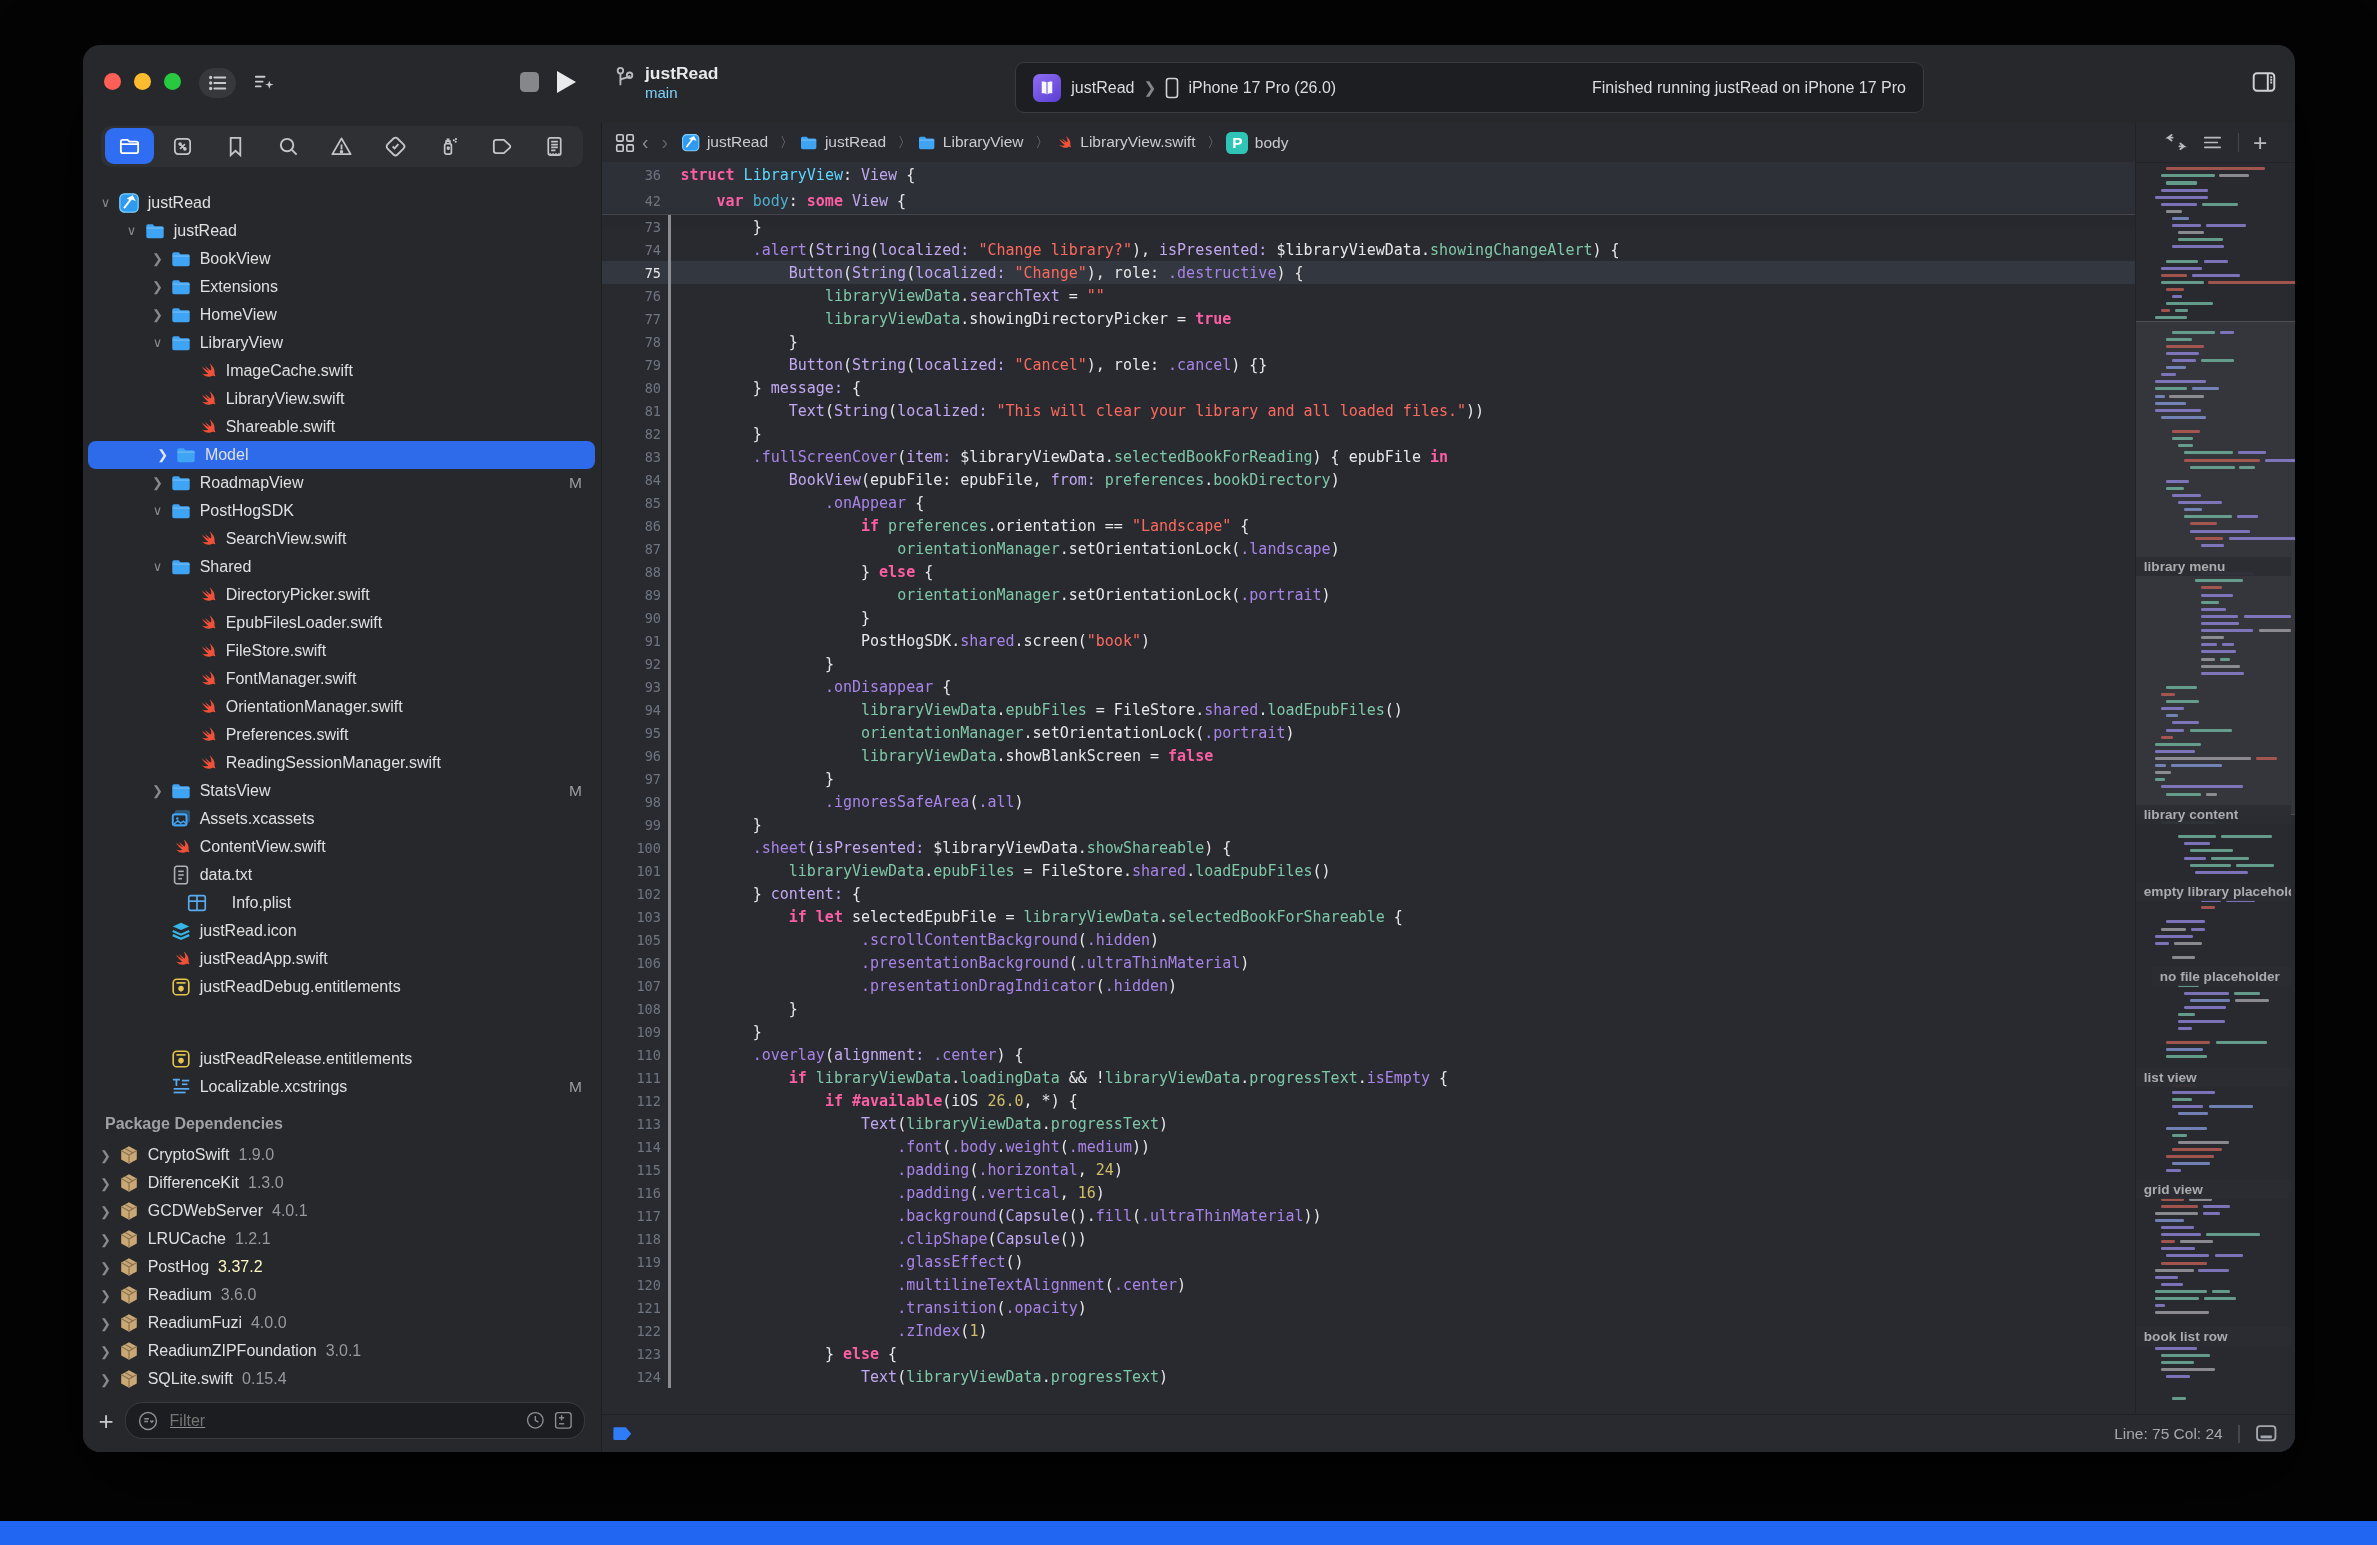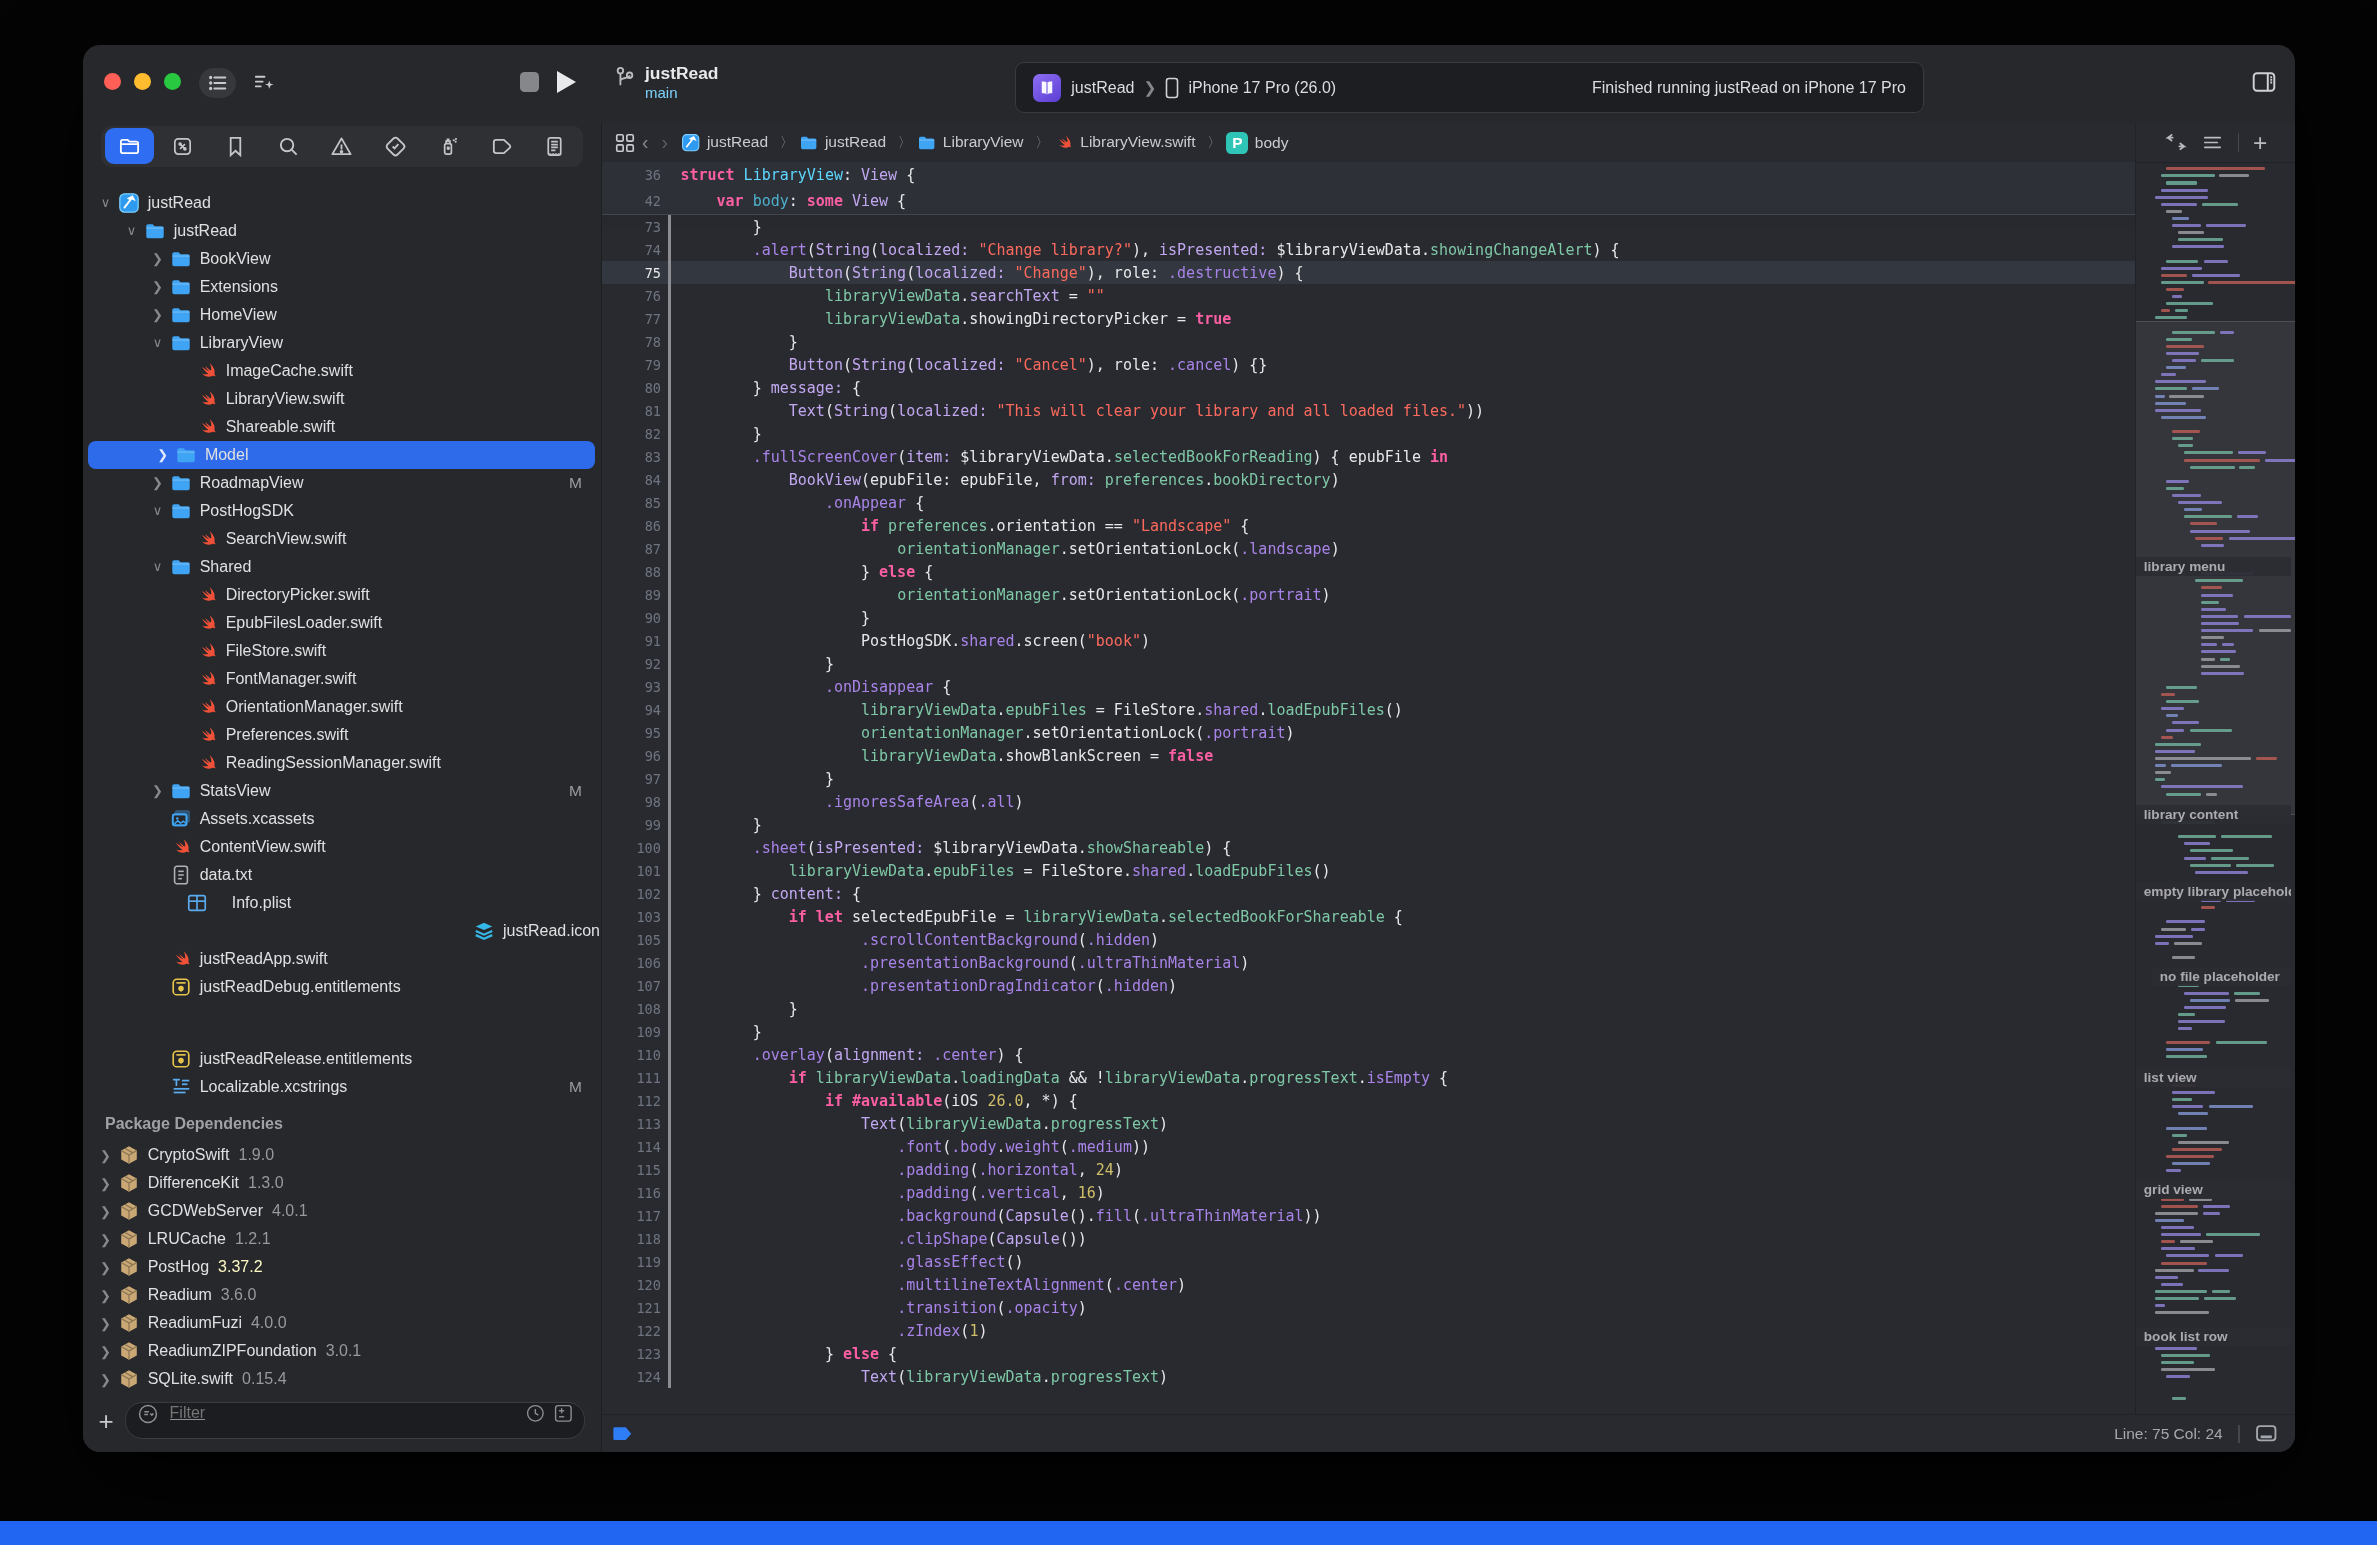--- a/index.html
+++ b/index.html
@@ -37,21 +37,21 @@
   .tree{position:absolute;top:50px;left:0;right:0;bottom:62px;overflow:hidden;padding-top:15.5px;}
   .trow{height:28px;display:flex;align-items:center;color:#dfe0e2;font-size:16px;position:relative;}
   .trow .chev{width:17px;color:#86898e;font-size:13px;display:inline-block;text-align:center;flex:0 0 17px;}
   .trow .ticon{margin:0 7.8px 0 3.9px;display:flex;align-items:center;}
   .trow.sel{background:#2e6bea;border-radius:7.8px;margin:0 5.2px;}
   .trow.sel .chev{color:#dfe8ff;}
   .trow .badge{margin-left:auto;margin-right:18px;color:#9c9da2;font-size:15.5px;}
   .pkg-header{height:34px;display:flex;align-items:center;color:#9fa1a5;font-size:16px;font-weight:bold;padding-left:22px;margin-top:6.5px;}
   .filterbar{position:absolute;left:0;right:0;bottom:9px;height:45px;display:flex;align-items:center;padding:0 15.5px;background:#27282b;}
   .filterfield{flex:1;height:35px;background:#1c1d20;border:0.6px solid #3a3c40;border-radius:17.4px;display:flex;
-    align-items:flex-start;padding:0 10.3px;margin-left:11.6px;color:#8d8f94;text-decoration:underline;}
+    align-items:center;padding:0 10.3px;margin-left:11.6px;color:#8d8f94;text-decoration:underline;}
   .filterfield input{flex:1;background:transparent;border:0;outline:0;color:#d8d9db;font-size:16px;margin-left:9px;
     font-family:"Liberation Sans",sans-serif;}
   .plusbtn{color:#c6c8cb;font-size:26px;font-weight:300;line-height:26px;}
 
   
   .editorcol{position:absolute;top:78px;left:518px;right:0;bottom:0;background:#292a30;border-left:1.3px solid #1d1e20;}
   .jumpbar{position:absolute;top:0;left:0;right:159px;height:39px;display:flex;align-items:center;color:#c9cbd0;
     padding-left:11.6px;font-size:15.5px;border-bottom:0.6px solid #212227;}
   .jumpbar .nav{color:#8a8d92;margin:0 6.5px;}
   .crumb{display:flex;align-items:center;margin-right:6.5px;}
@@ -481,21 +481,21 @@
           <span class="chev"></span>
           <span class="ticon">
             <svg width="22" height="22" viewBox="0 0 24 24" fill="none" stroke="#5aabf0" stroke-width="1.8">
               <rect x="3" y="4" width="18" height="16" rx="2"></rect>
               <line x1="3" y1="10" x2="21" y2="10"></line>
               <line x1="12" y1="4" x2="12" y2="20"></line>
             </svg>
           </span>
           <span>Info.plist</span>
         </div>
-        <div class="trow" style="padding-left: 66px; justify-content: flex-end;">
+        <div class="trow" style="padding-left: 66px;">
           <span class="chev"></span>
           <span class="ticon">
             <svg width="22" height="22" viewBox="0 0 24 24" fill="#35b7e8">
               <path d="M12 3l9 4-9 4-9-4z"></path>
               <path d="M3 12l9 4 9-4" fill="none" stroke="#35b7e8" stroke-width="2.4"></path>
               <path d="M3 16.5l9 4 9-4" fill="none" stroke="#35b7e8" stroke-width="2.4"></path>
             </svg>
           </span>
           <span>justRead.icon</span>
         </div>

